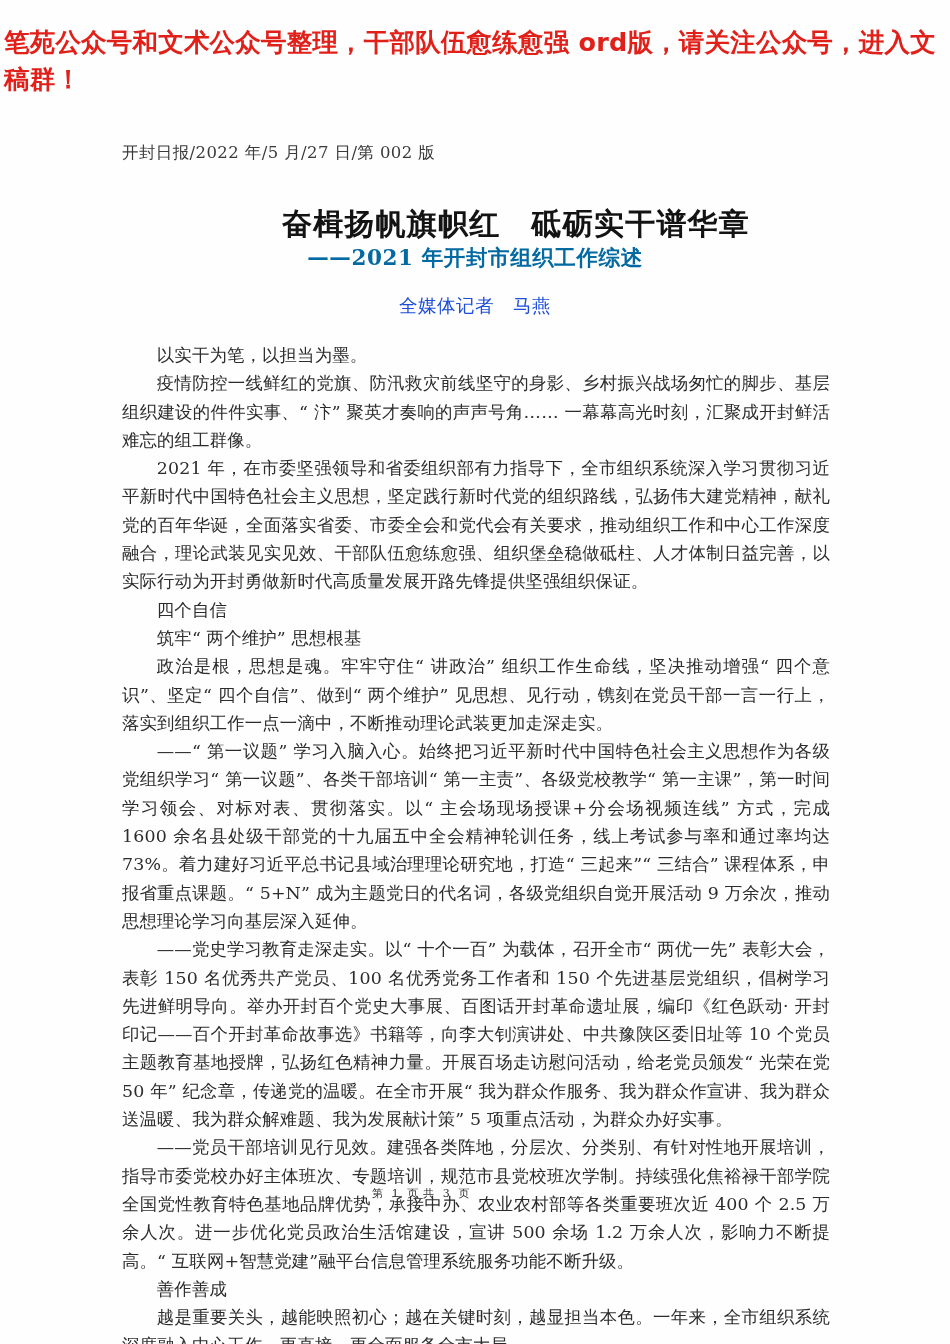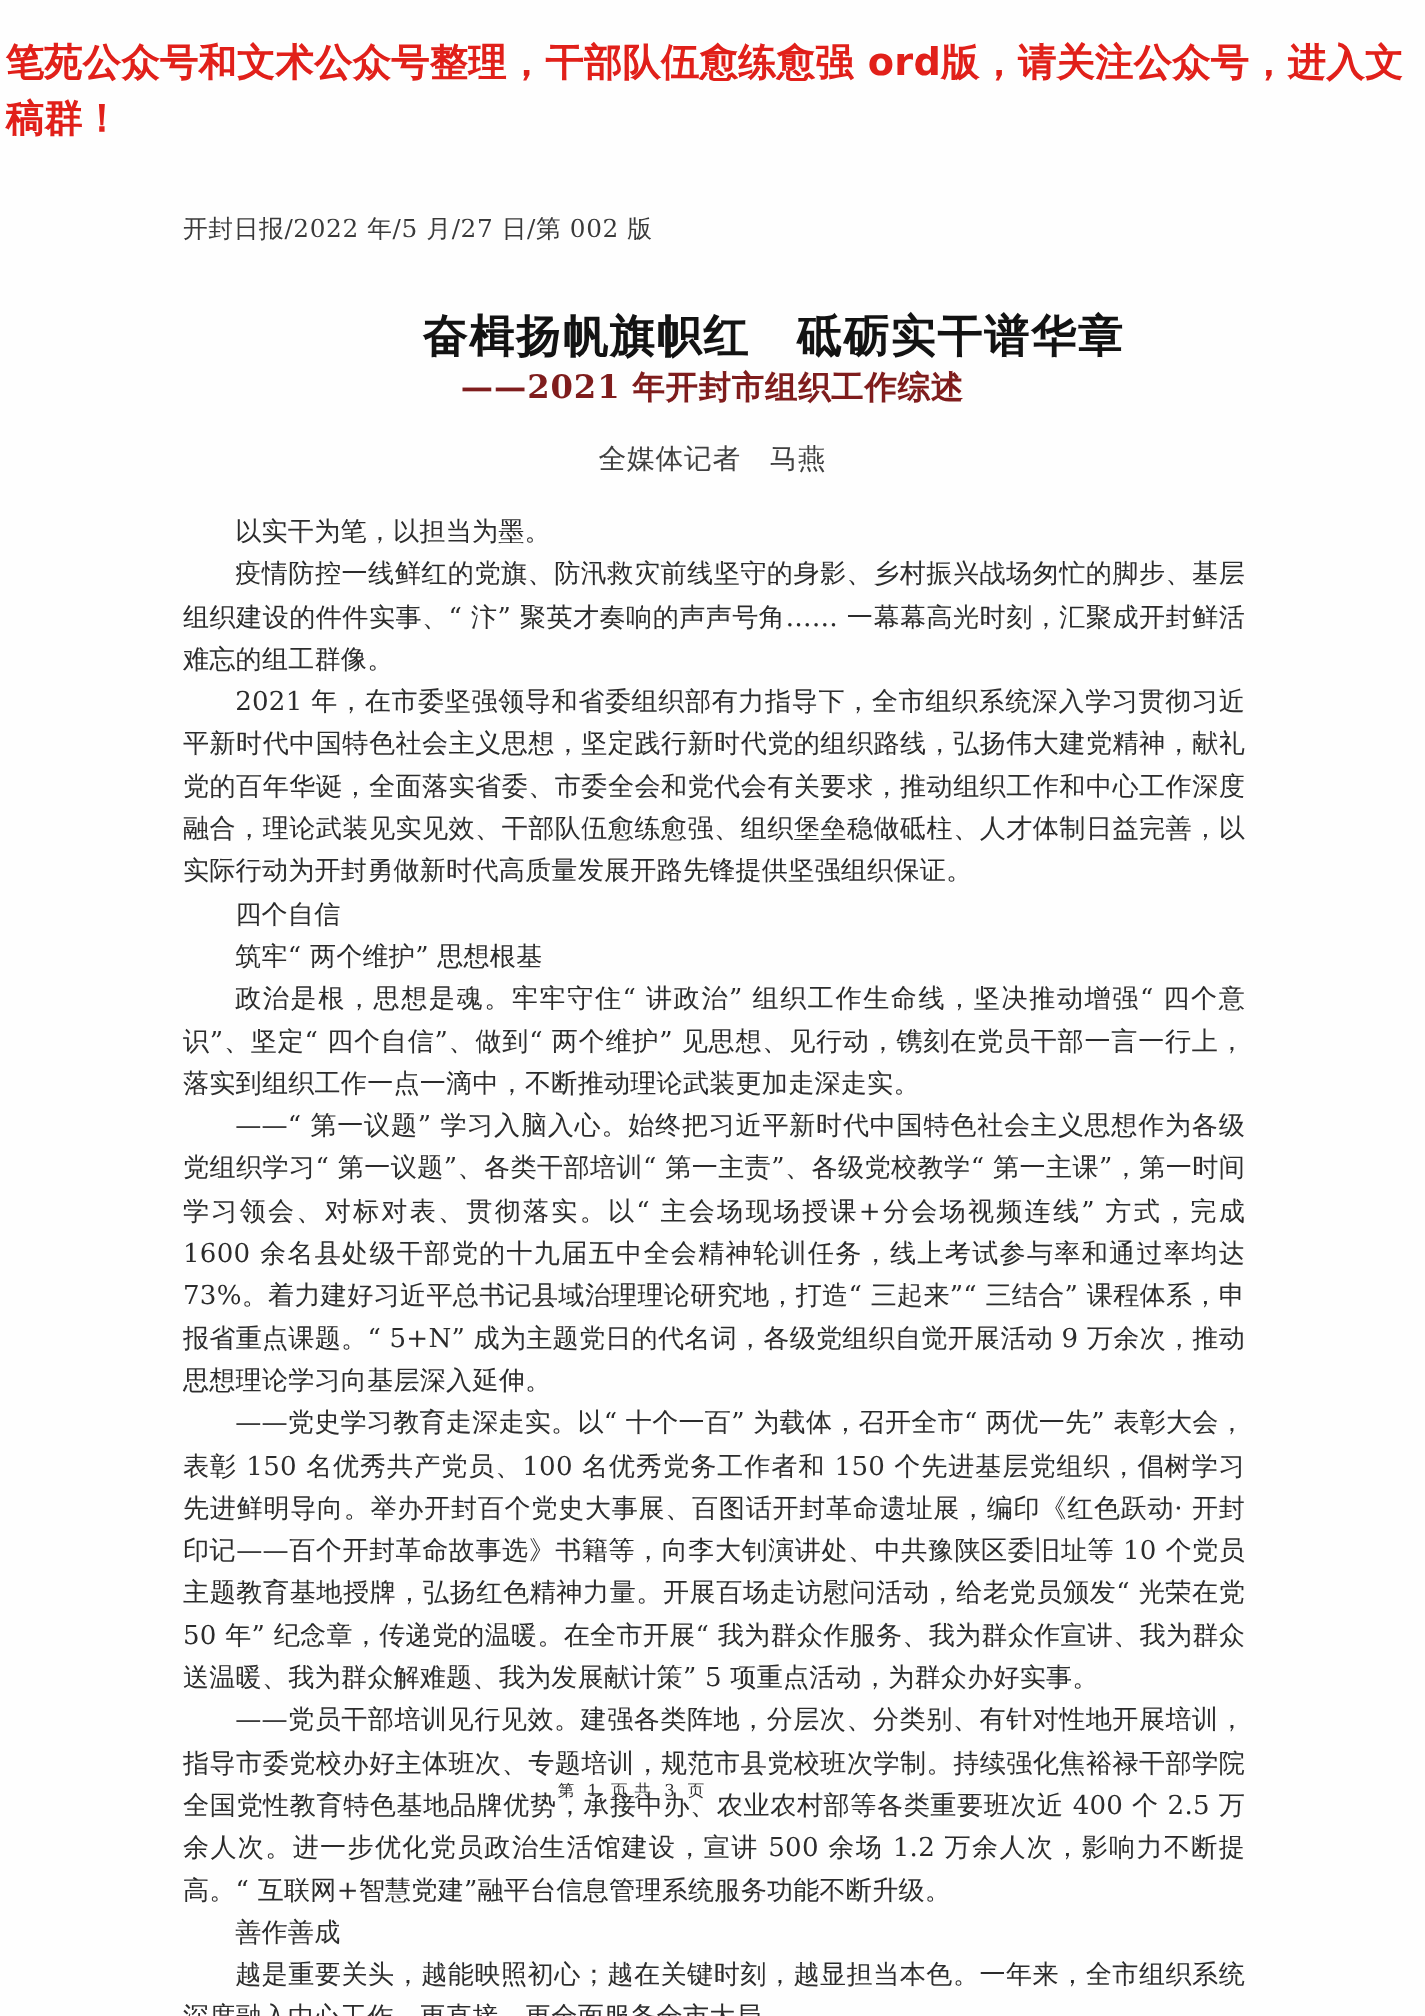--- a/index.html
+++ b/index.html
@@ -67,31 +67,31 @@
   }
   .subheadline {
     position: absolute;
     left: 0;
     top: 243px;
     width: 950px;
     text-align: center;
     font-size: 21.5px;
     font-weight: 700;
     letter-spacing: 0.6px;
-    color: #7f1d1d;
+    color: #0369a1;
   }
   .byline {
     position: absolute;
     left: 0;
     top: 293px;
     width: 950px;
     text-align: center;
     font-size: 18.5px;
     letter-spacing: 0.5px;
-    color: #404040;
+    color: #1d4ed8;
   }
 
   
   .body {
     position: absolute;
     left: 122px;
     top: 341px;
     width: 708px;
     font-size: 17.4px;
     line-height: 28.3px;

